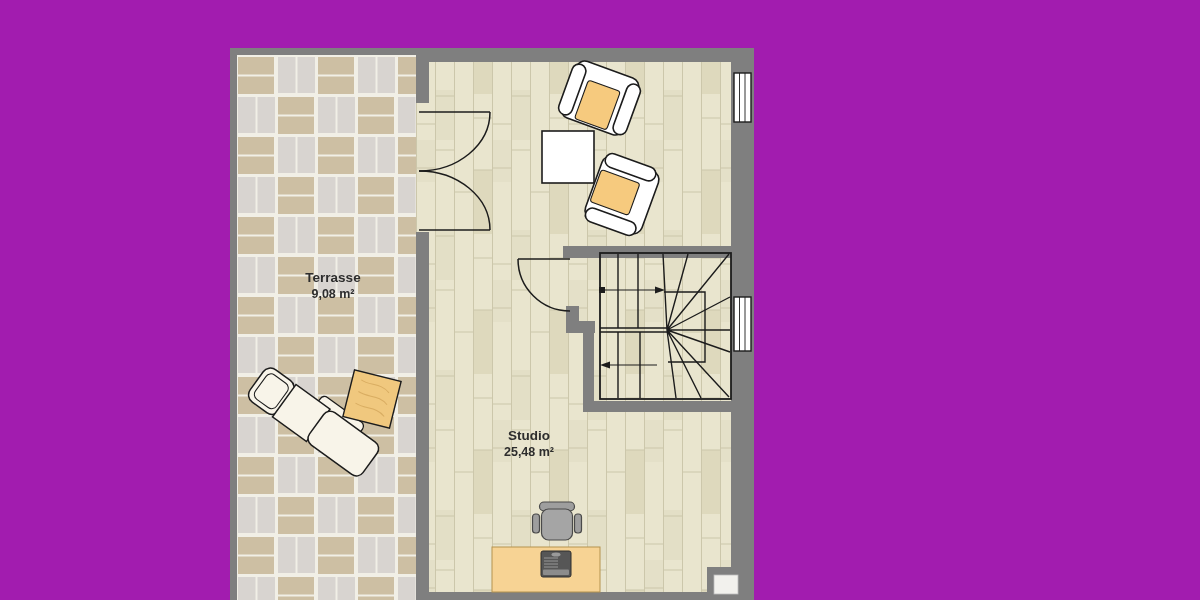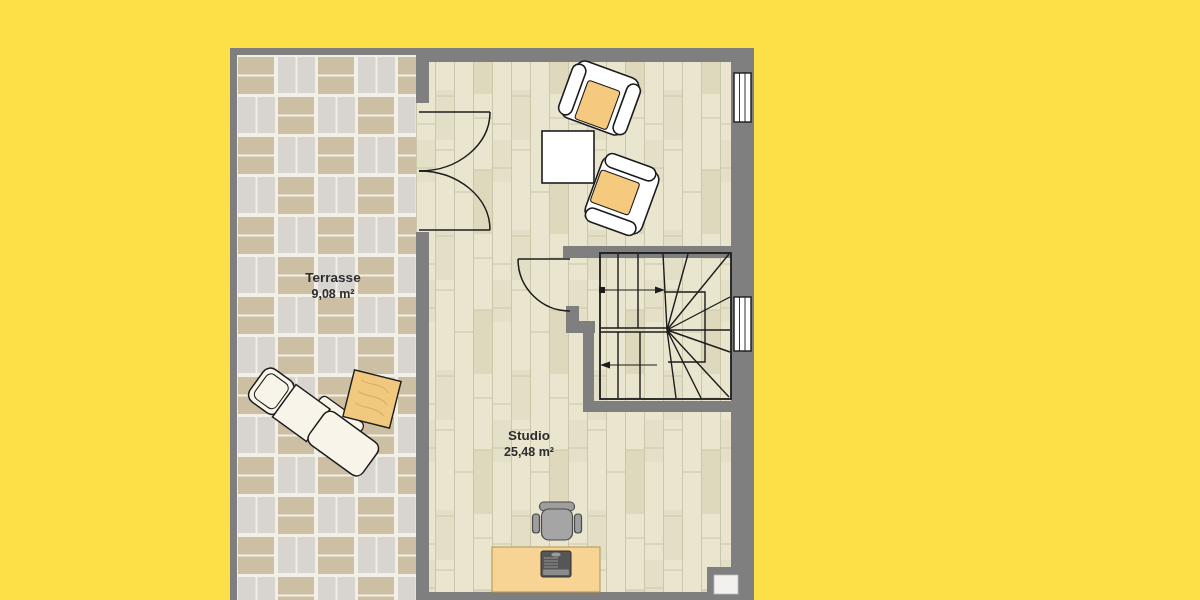--- a/index.html
+++ b/index.html
@@ -8,21 +8,21 @@
     background: #ffffff;
     width: 1200px;
     height: 600px;
     overflow: hidden;
     font-family: "Liberation Sans", sans-serif;
   }
   .stage {
     position: relative;
     width: 1200px;
     height: 600px;
-    background: #fde047;
+    background: #a21caf;
   }
   svg { display: block; }
   text {
     font-family: "Liberation Sans", sans-serif;
     fill: #2d2d2d;
   }
   .room-name { font-size: 13.5px; font-weight: bold; }
   .room-area { font-size: 12.5px; font-weight: bold; }
 </style>
 </head>

